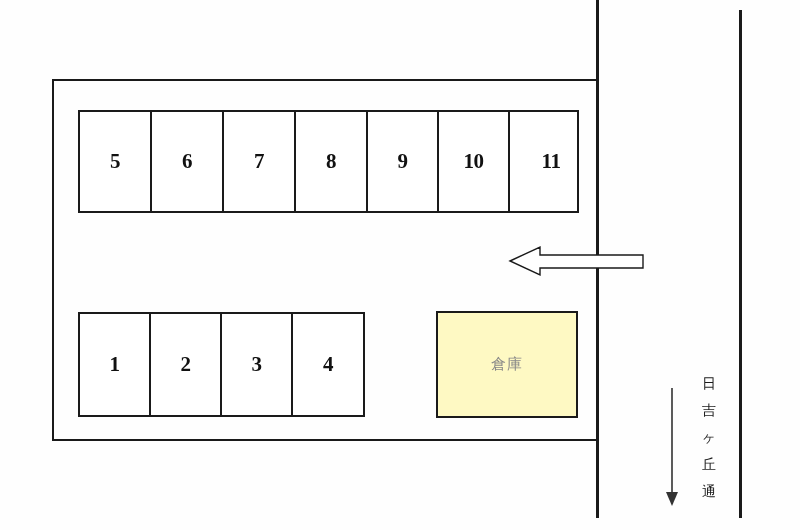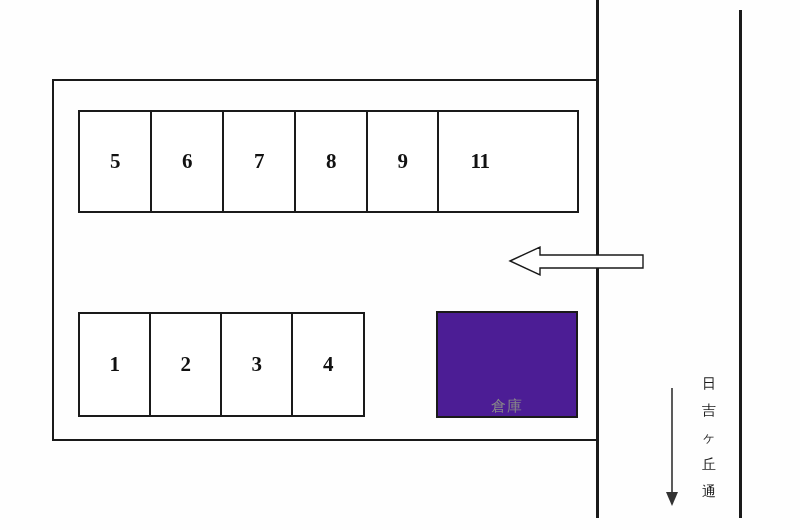--- a/index.html
+++ b/index.html
@@ -60,23 +60,23 @@
     color: #111111;
     line-height: 1;
     letter-spacing: -0.5px;
   }
 
   
   .storage-box {
     position: absolute;
     border: 2px solid #1a1a1a;
     box-sizing: border-box;
-    background: #4c1d95;
+    background: #fef9c3;
     display: flex;
-    align-items: flex-end;
+    align-items: center;
     justify-content: center;
   }
   .storage-label {
     font-family: "DejaVu Sans", sans-serif;
     font-size: 15px;
     color: #888888;
     letter-spacing: 1px;
   }
 
   
@@ -129,20 +129,23 @@
     </div>
     <div class="stall" style="width:72px;">
       <span class="stall-label">7</span>
     </div>
     <div class="stall" style="width:72px;">
       <span class="stall-label">8</span>
     </div>
     <div class="stall" style="width:71px;">
       <span class="stall-label">9</span>
     </div>
+    <div class="stall" style="width:71px;">
+      <span class="stall-label">10</span>
+    </div>
     <div class="stall" style="width:67px;padding-left:15px;">
       <span class="stall-label">11</span>
     </div>
   </div>
 
   <div class="stall-row" style="left:78px; top:312px; width:287px; height:105px;">
 
     <div class="stall" style="width:72px;">
       <span class="stall-label">1</span>
     </div>

